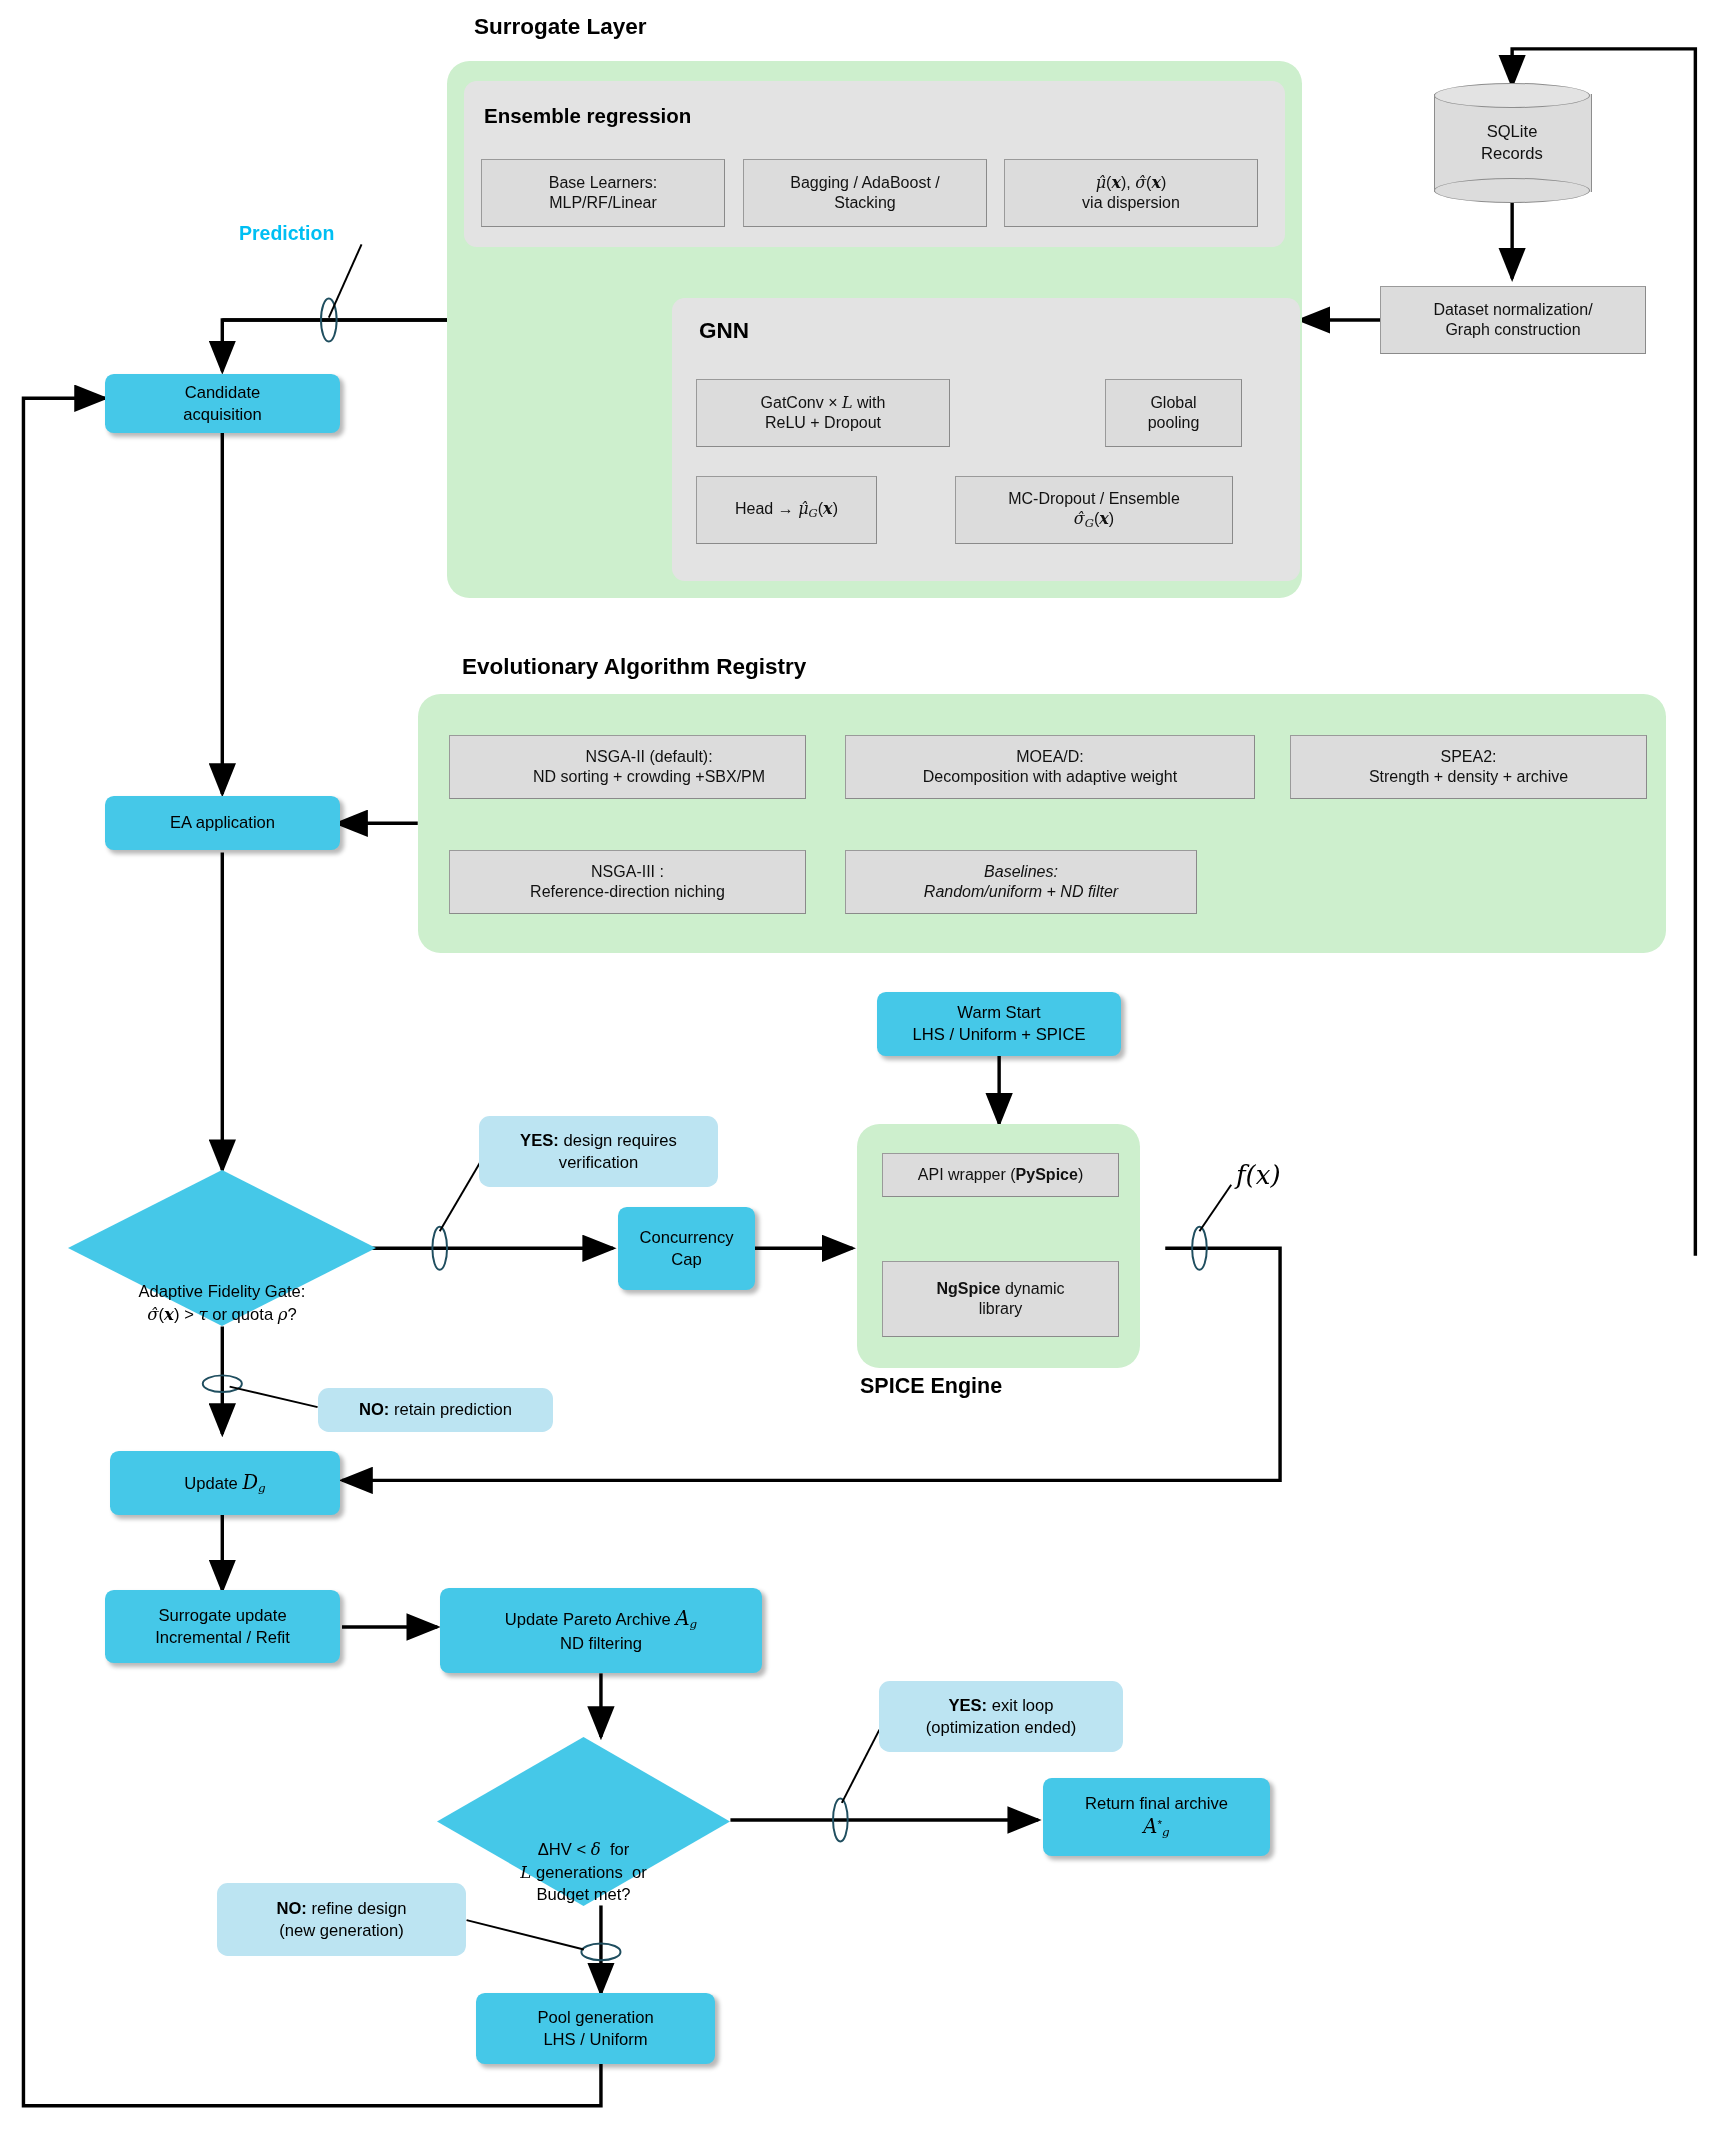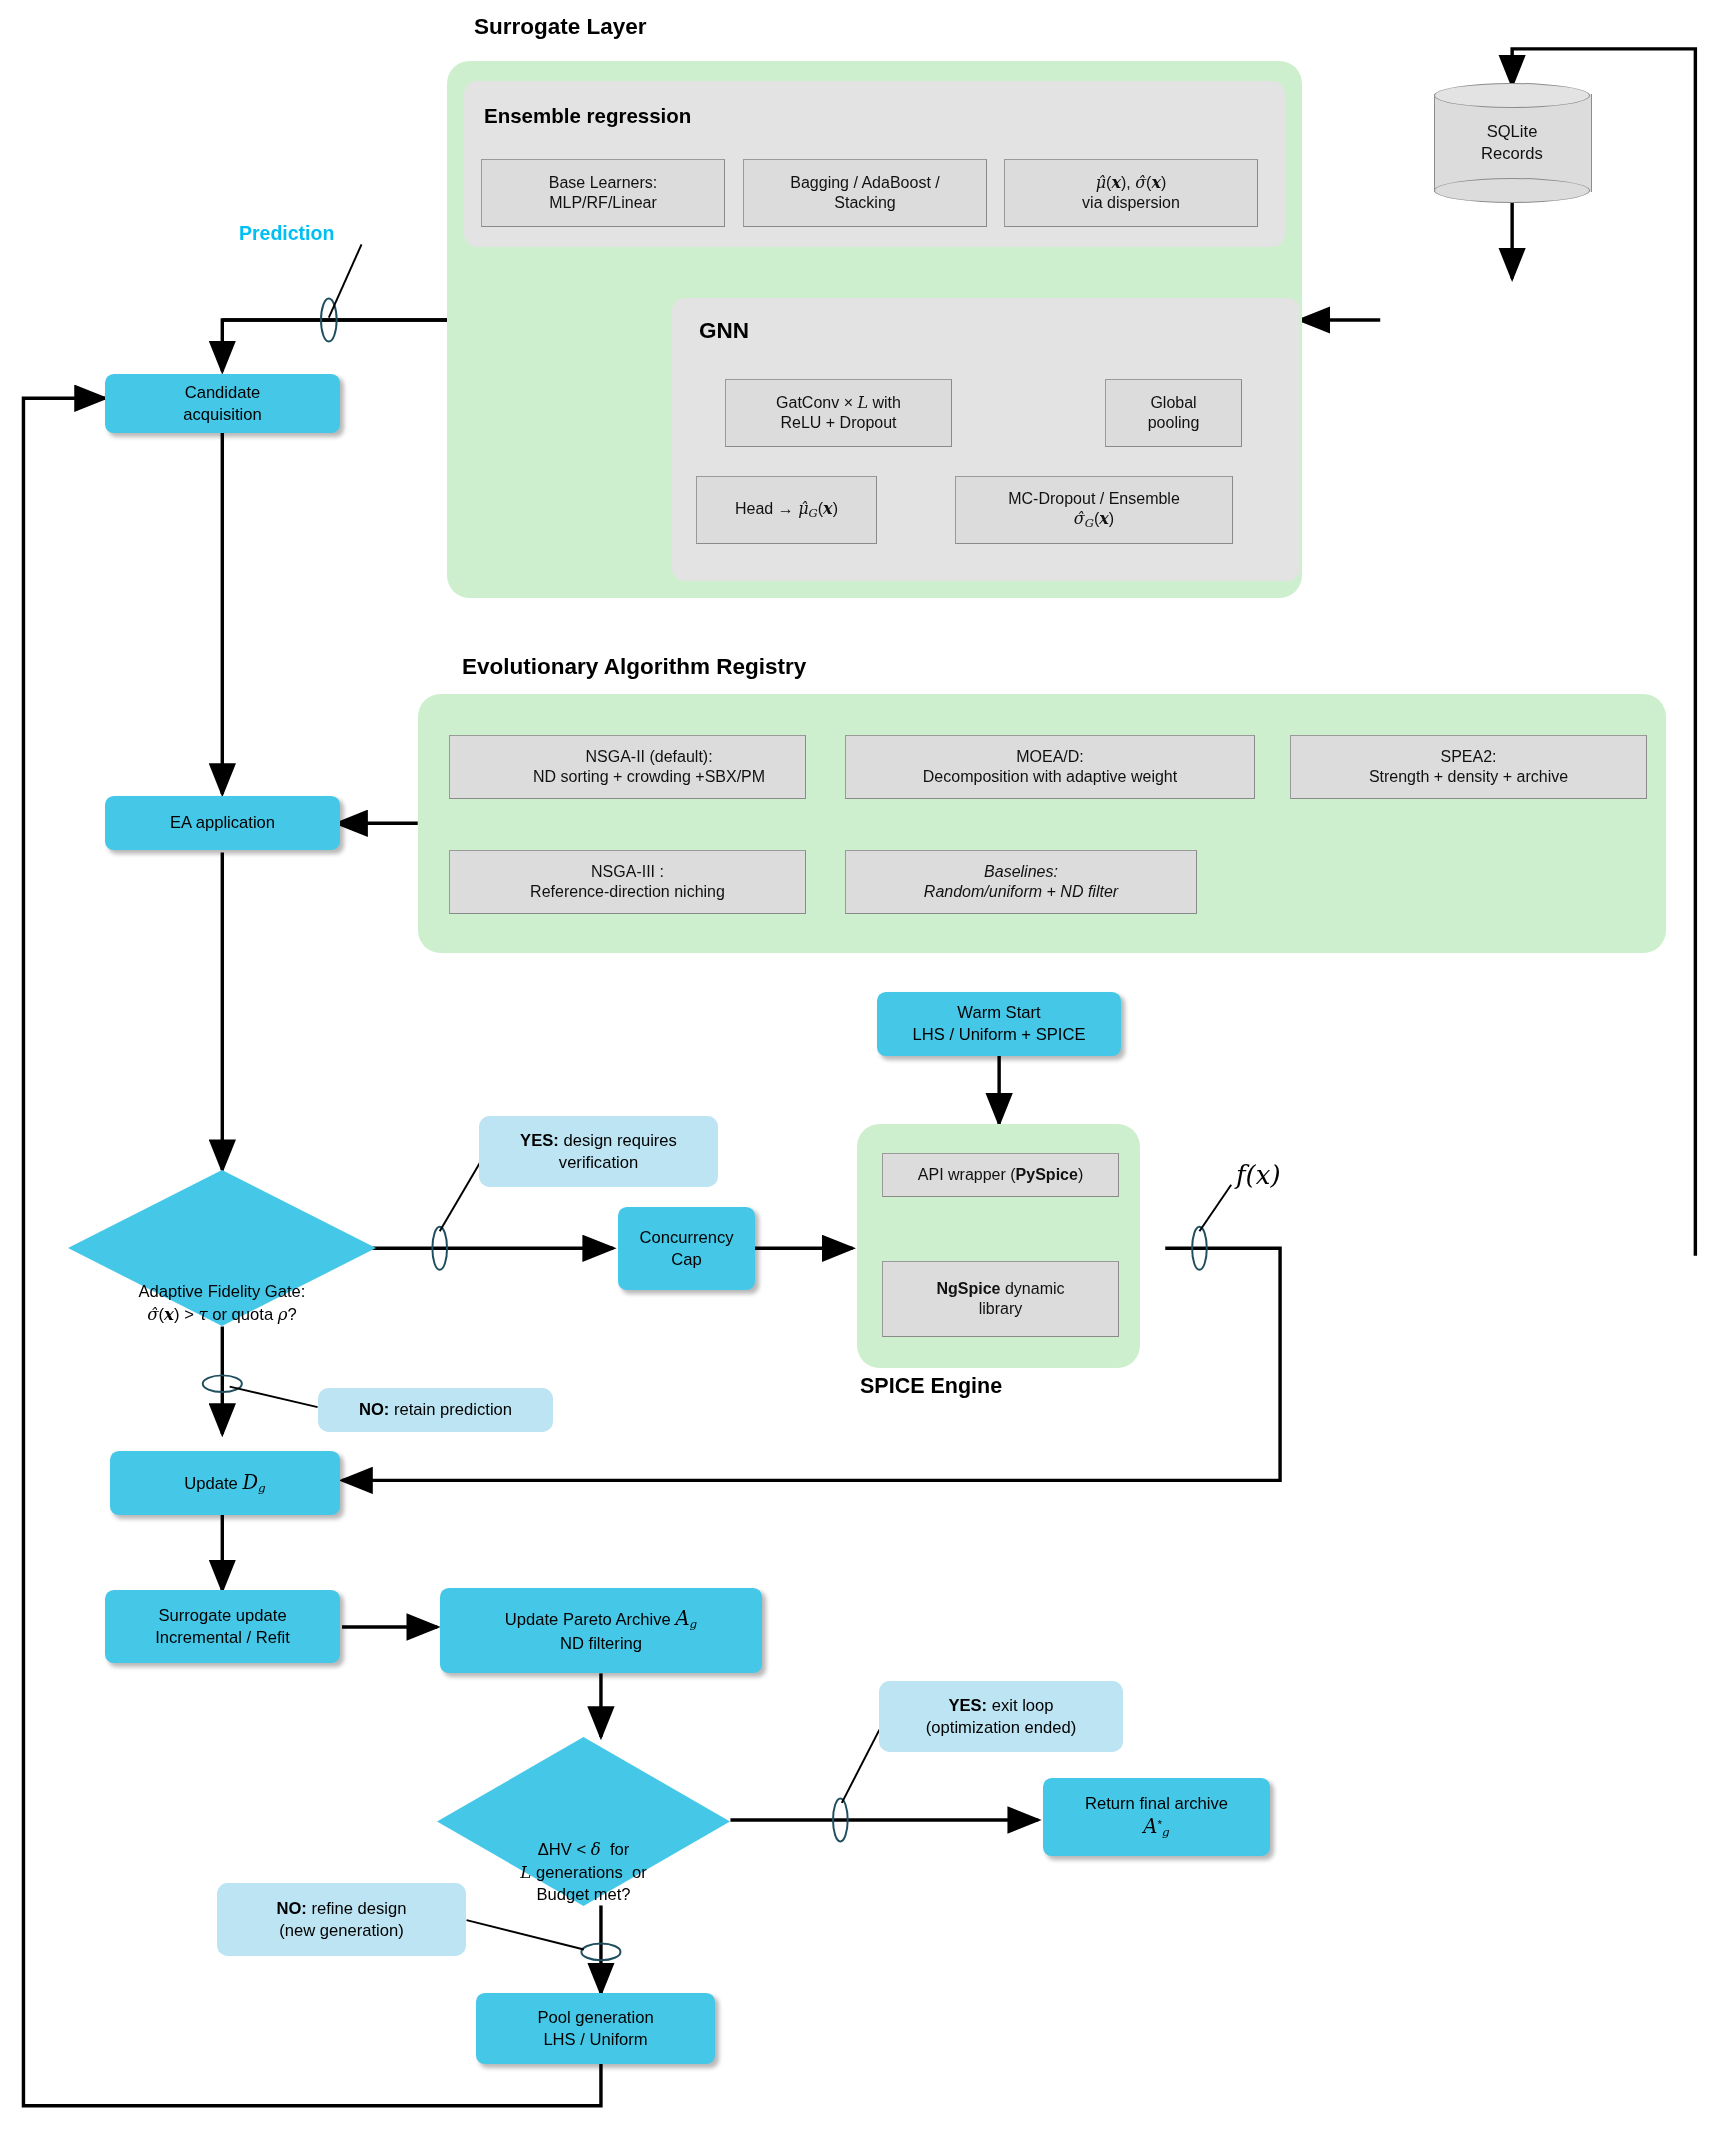--- a/index.html
+++ b/index.html
@@ -157,21 +157,21 @@
     <span>Stacking</span>
   </div>
   <div class="abs box-gray" style="left:1004px;top:159px;width:254px;height:68px;flex-direction:column;">
     <span><span class="mi">μ̂</span>(<span class="mi"><b>x</b></span>), <span class="mi">σ̂</span>(<span class="mi"><b>x</b></span>)</span>
     <span>via dispersion</span>
   </div>
 
   <div class="abs panel-gray" style="left:672px;top:298px;width:628px;height:283px;"></div>
   <div class="abs" style="left:699px;top:318px;font-weight:bold;font-size:22.5px;color:#000;">GNN</div>
 
-  <div class="abs box-gray" style="left:696px;top:379px;width:227px;height:68px;flex-direction:column;margin-left:29px;">
+  <div class="abs box-gray" style="left:696px;top:379px;width:254px;height:68px;flex-direction:column;">
     <span>GatConv × <span class="mi">L</span> with</span>
     <span>ReLU + Dropout</span>
   </div>
   <div class="abs box-gray" style="left:1075px;top:379px;width:137px;height:68px;flex-direction:column;margin-left:30px;">
     <span>Global</span>
     <span>pooling</span>
   </div>
   <div class="abs box-gray" style="left:696px;top:476px;width:181px;height:68px;">
     <span>Head → <span class="mi">μ̂</span><span class="sub">G</span>(<span class="mi"><b>x</b></span>)</span>
   </div>
@@ -185,20 +185,24 @@
     <div class="cyl-bot"></div>
     <div class="cyl-top"></div>
     <div class="cyl-label">
       <div>
         <div>SQLite</div>
         <div>Records</div>
       </div>
     </div>
   </div>
 
+  <div class="abs box-gray" style="left:1380px;top:286px;width:266px;height:68px;flex-direction:column;">
+    <span>Dataset normalization/</span>
+    <span>Graph construction</span>
+  </div>
 
   <div class="abs pred-label" style="left:239px;top:222px;">Prediction</div>
 
   <div class="abs box-cyan" style="left:105px;top:374px;width:235px;height:59px;flex-direction:column;">
     <span>Candidate</span>
     <span>acquisition</span>
   </div>
 
   <div class="abs sect-title" style="left:462px;top:655px;">Evolutionary Algorithm Registry</div>
 

